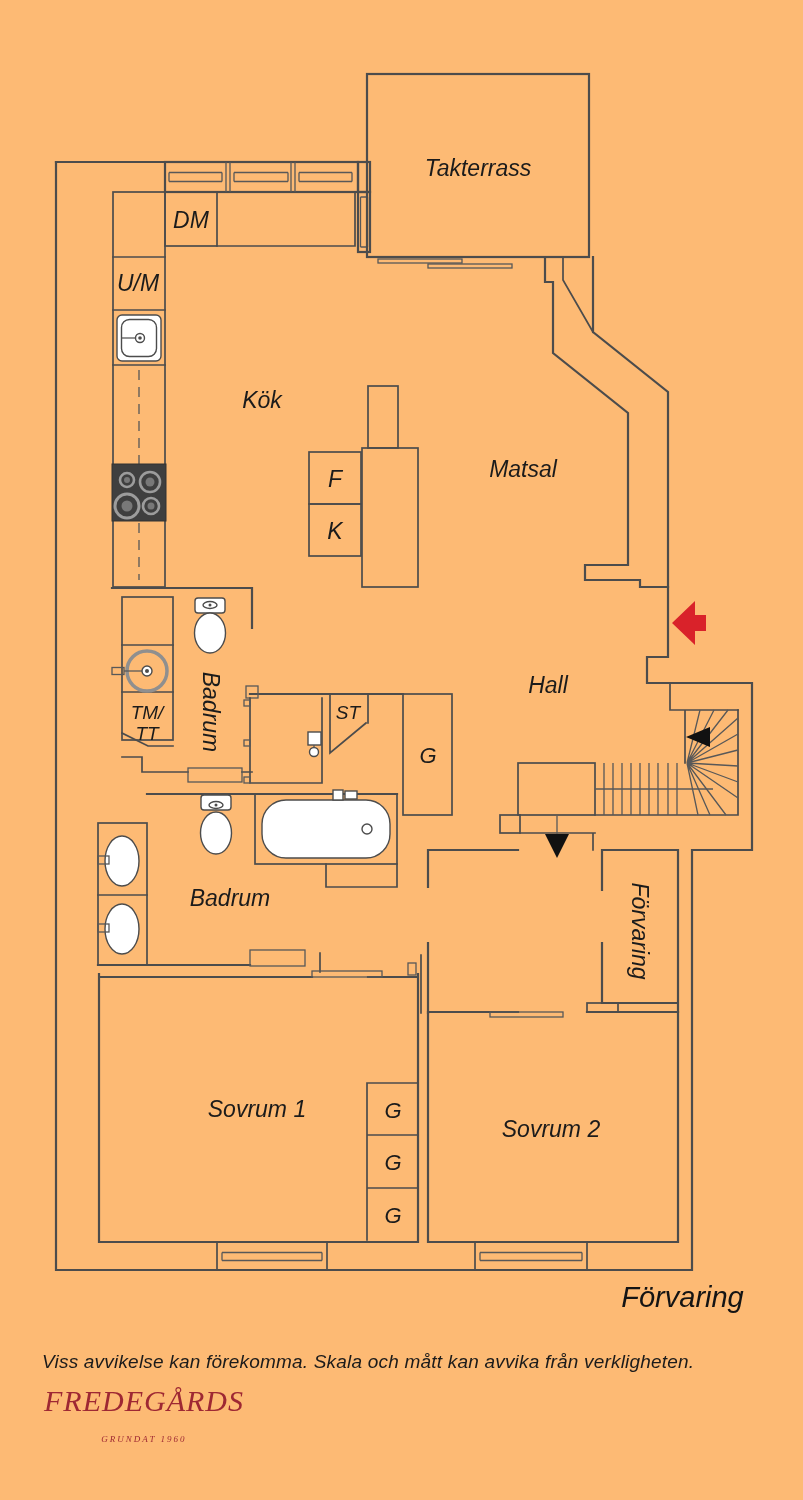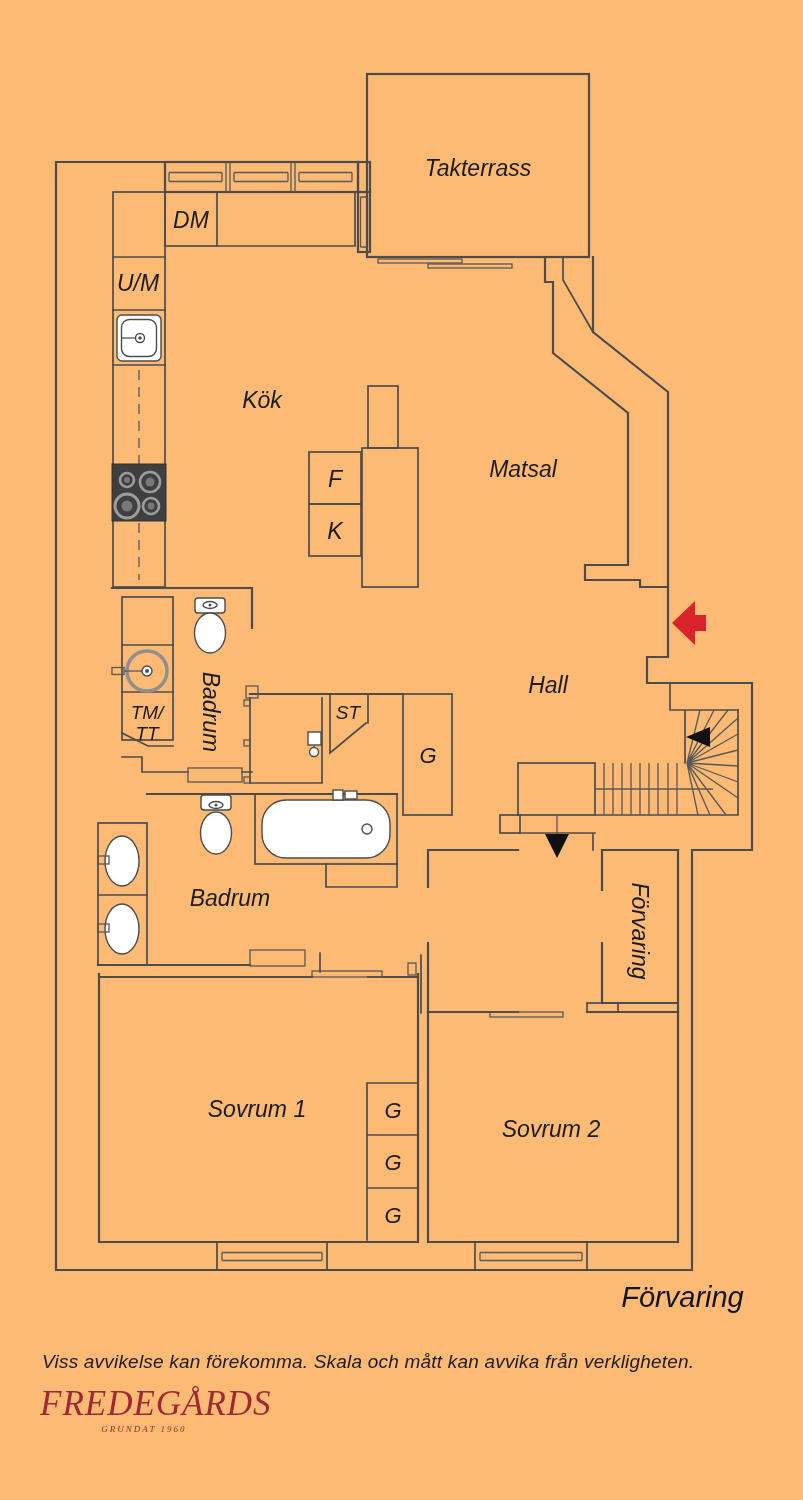--- a/index.html
+++ b/index.html
@@ -13,22 +13,22 @@
   .g-label{font-size:22px;}
   .wall{stroke:#4c4c4c;stroke-width:2.2;fill:none;stroke-linejoin:miter;stroke-linecap:square;}
   .innerwall{stroke:#4c4c4c;stroke-width:1.7;fill:none;stroke-linecap:square;}
   .thin{stroke:#585858;stroke-width:1.3;fill:none;}
   .fixture{stroke:#4c4c4c;stroke-width:1.4;fill:#ffffff;}
   .plan-title{position:absolute;left:610px;top:1281px;width:145px;text-align:center;
               font-size:29px;color:#141414;}
   .disclaimer{position:absolute;left:42px;top:1351px;font-size:19px;color:#1b1b1b;
               letter-spacing:.2px;white-space:nowrap;}
   .brand{position:absolute;left:40px;top:1384px;width:208px;text-align:center;color:#9e2833;}
-  .brand-name{font-family:"Liberation Serif",serif;font-size:35px;letter-spacing:1px;}
-  .brand-sub{font-family:"Liberation Serif",serif;font-size:9px;letter-spacing:2px;margin-top:0px;}
+  .brand-name{font-family:"Liberation Serif",serif;font-size:30px;letter-spacing:1px;}
+  .brand-sub{font-family:"Liberation Serif",serif;font-size:9px;letter-spacing:2px;margin-top:16px;}
 </style>
 </head>
 <body>
 
 <div class="canvas">
 <svg width="803" height="1500" viewBox="0 0 803 1500">
 
   <g>
     <path class="wall" d="M56,162 H165"></path>
     <path class="wall" d="M56,162 V1270 H692 V850 H752 V683 H647 V657 H668 V392 L593,332 V257"></path>

